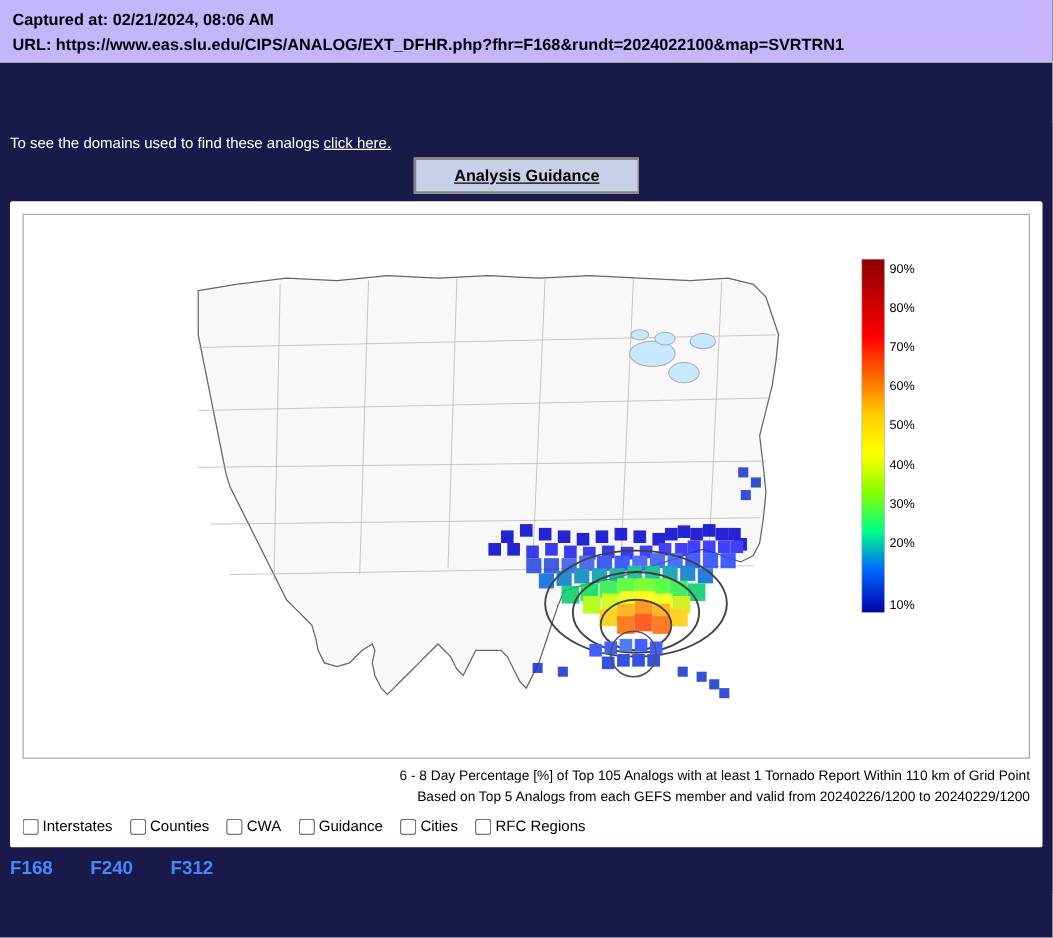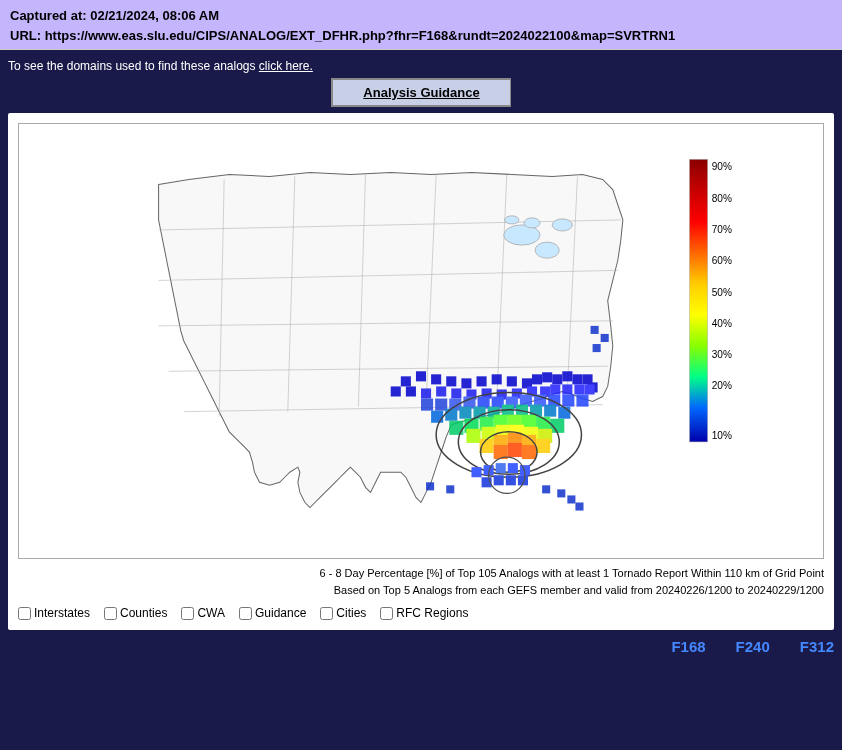--- a/index.html
+++ b/index.html
@@ -17,20 +17,21 @@
       border-bottom: 1px solid #ccc;
     }
     .capture-header p {
       font-size: 13px;
       font-weight: bold;
       line-height: 1.5;
     }
     .main-content {
       background: #1a1a4a;
       padding: 6px 8px 8px;
+      margin-top: 48px;
     }
     .domains-link {
       color: #fff;
       font-size: 12px;
       padding: 3px 0 5px;
     }
     .domains-link a {
       color: #fff;
       text-decoration: underline;
     }
@@ -110,21 +111,21 @@
       align-items: center;
       gap: 3px;
       cursor: pointer;
     }
     .map-overlay-checkboxes input[type=checkbox] {
       width: 13px;
       height: 13px;
     }
     .bottom-nav {
       display: flex;
-      justify-content: flex-end;
+      justify-content: flex-start;
       gap: 30px;
       padding: 8px 0 4px;
       background: #1a1a4a;
     }
     .bottom-nav a {
       color: #4488ff;
       font-size: 15px;
       font-weight: bold;
       text-decoration: none;
     }

